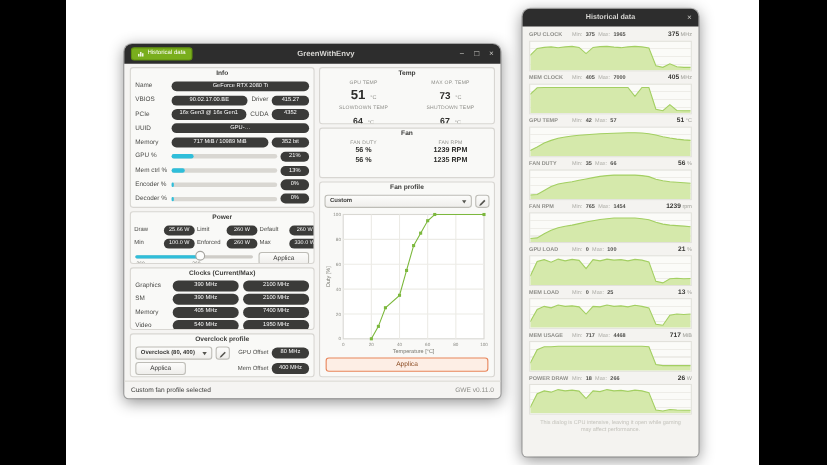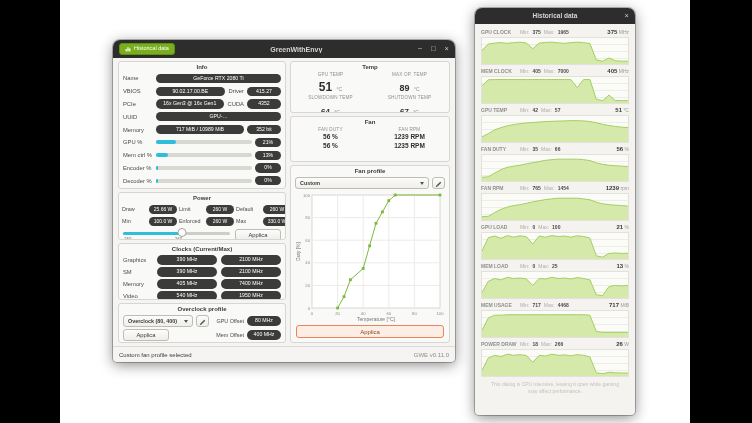--- a/index.html
+++ b/index.html
@@ -277,21 +277,21 @@
 
         <div class="section sec-temp">
           <div class="sec-h">Temp</div>
           <div class="temp-grid">
             <div class="tcell">
               <div class="tlabel">GPU TEMP</div>
               <div><span class="tval big">51</span> <span class="tunit">°C</span></div>
             </div>
             <div class="tcell">
               <div class="tlabel">MAX OP. TEMP</div>
-              <div><span class="tval med">89</span> <span class="tunit">°C</span></div>
+              <div><span class="tval med">73</span> <span class="tunit">°C</span></div>
             </div>
             <div class="tcell">
               <div class="tlabel">SLOWDOWN TEMP</div>
               <div><span class="tval">64</span> <span class="tunit">°C</span></div>
             </div>
             <div class="tcell">
               <div class="tlabel">SHUTDOWN TEMP</div>
               <div><span class="tval">67</span> <span class="tunit">°C</span></div>
             </div>
           </div>

